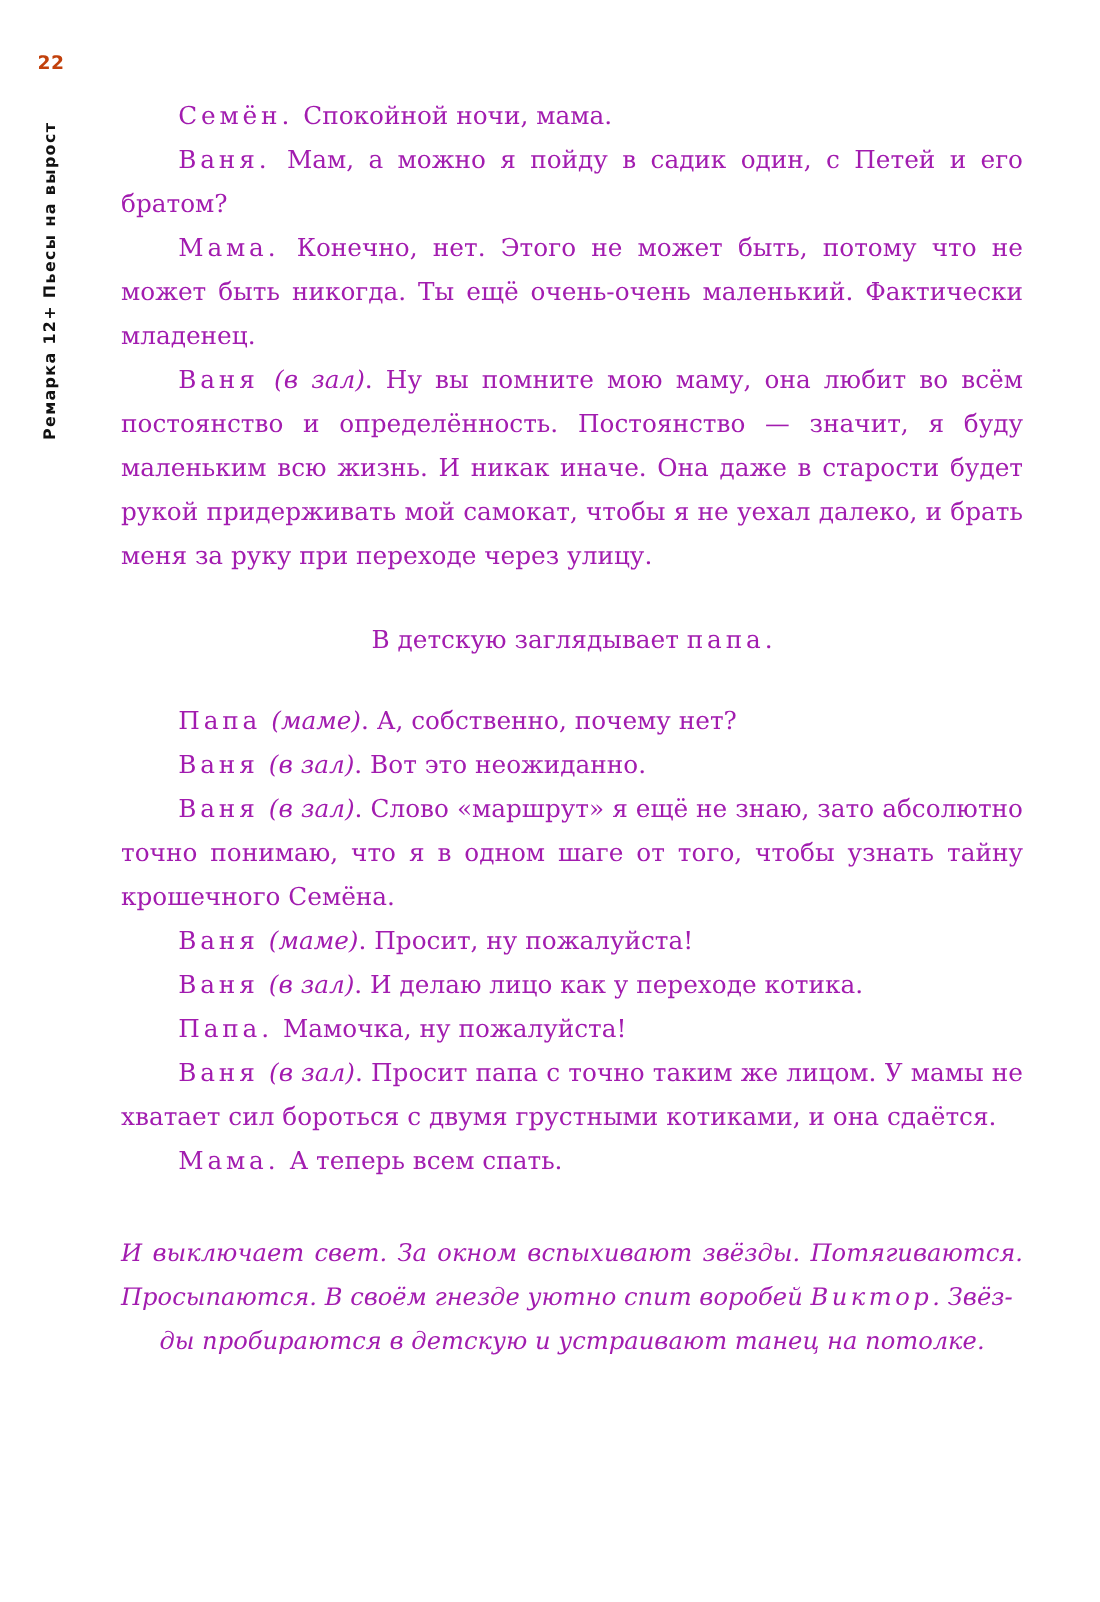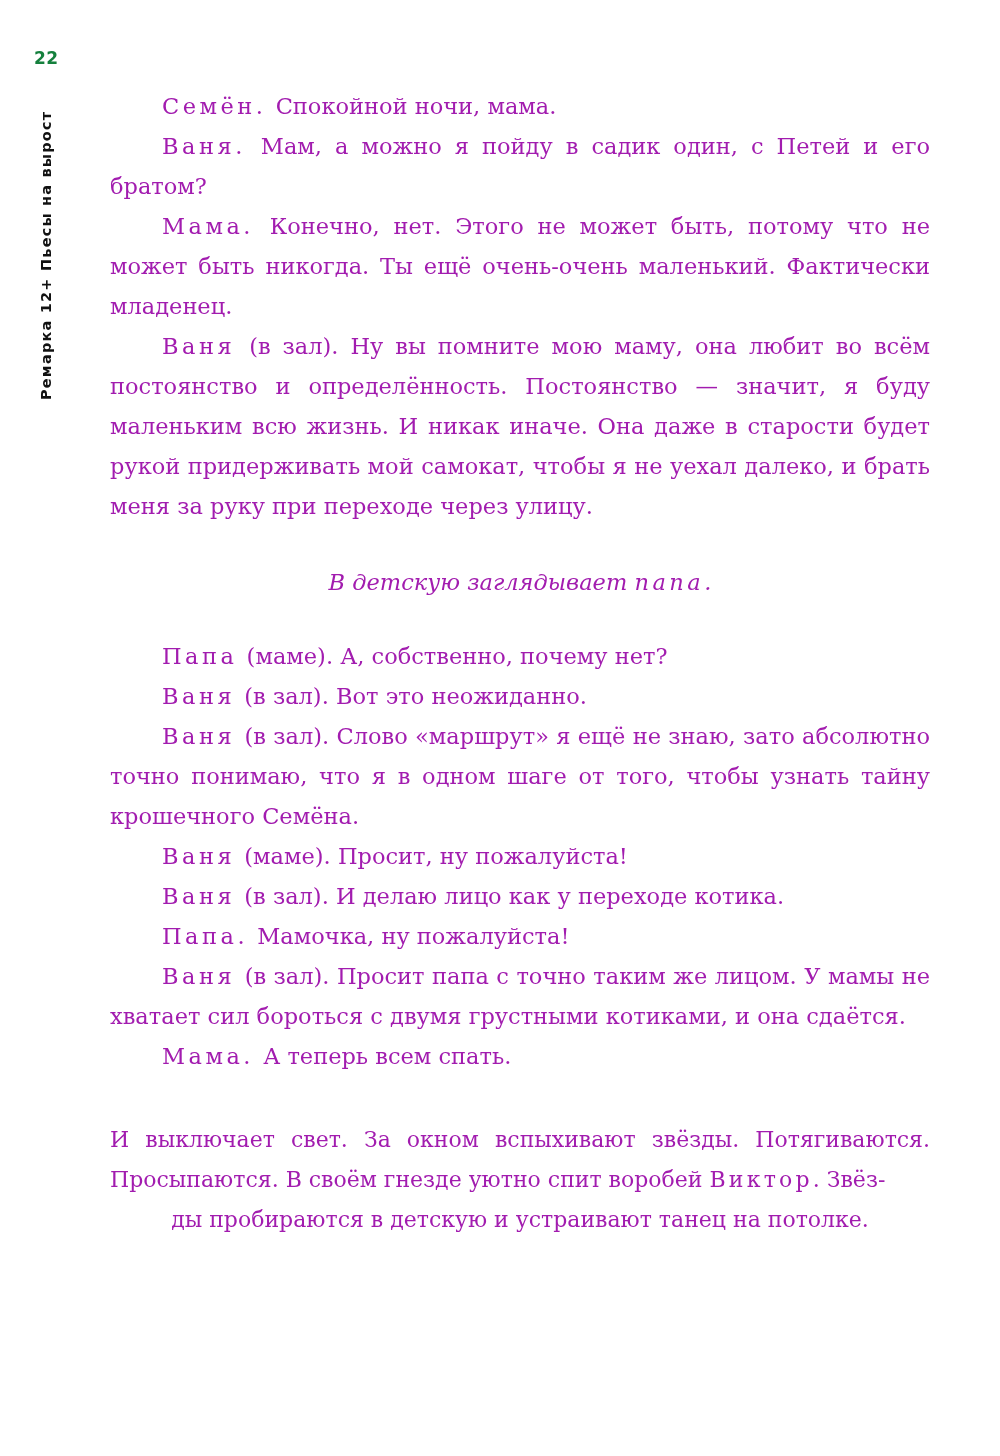--- a/index.html
+++ b/index.html
@@ -20,21 +20,21 @@
     inset: 0;
   }
   .folio {
     position: absolute;
     left: 34px;
     top: 48px;
     font-family: "DejaVu Sans", sans-serif;
     font-weight: bold;
     font-size: 17px;
     letter-spacing: 0.5px;
-    color: #15803d;
+    color: #c2410c;
   }
   .running-head {
     position: absolute;
     left: 22px;
     top: 100px;
     width: 30px;
     height: 320px;
   }
   .running-head span {
     display: block;
@@ -65,41 +65,42 @@
     text-indent: 52px;
     color: #a21caf;
     hyphens: manual;
   }
   .speaker {
     font-family: "DejaVu Serif", serif;
     letter-spacing: 3.5px;
     padding-right: 2px;
   }
   .stage-inline {
+    font-style: italic;
   }
   .stage-center {
     margin: 0;
     text-indent: 0;
     text-align: center;
     font-family: "DejaVu Serif", serif;
     font-size: 22.5px;
     line-height: 40px;
   }
   .stage-center .spaced {
     letter-spacing: 3.5px;
   }
   .gap-before {
     margin-top: 36px;
   }
   .gap-after {
     margin-bottom: 34px;
-    font-style: italic;
   }
   .closing {
     margin-top: 44px;
+    font-style: italic;
   }
   .closing p {
     text-indent: 0;
     text-align: justify;
     font-size: 22px;
     line-height: 40px;
   }
   .closing p.last {
     text-align: center;
   }

